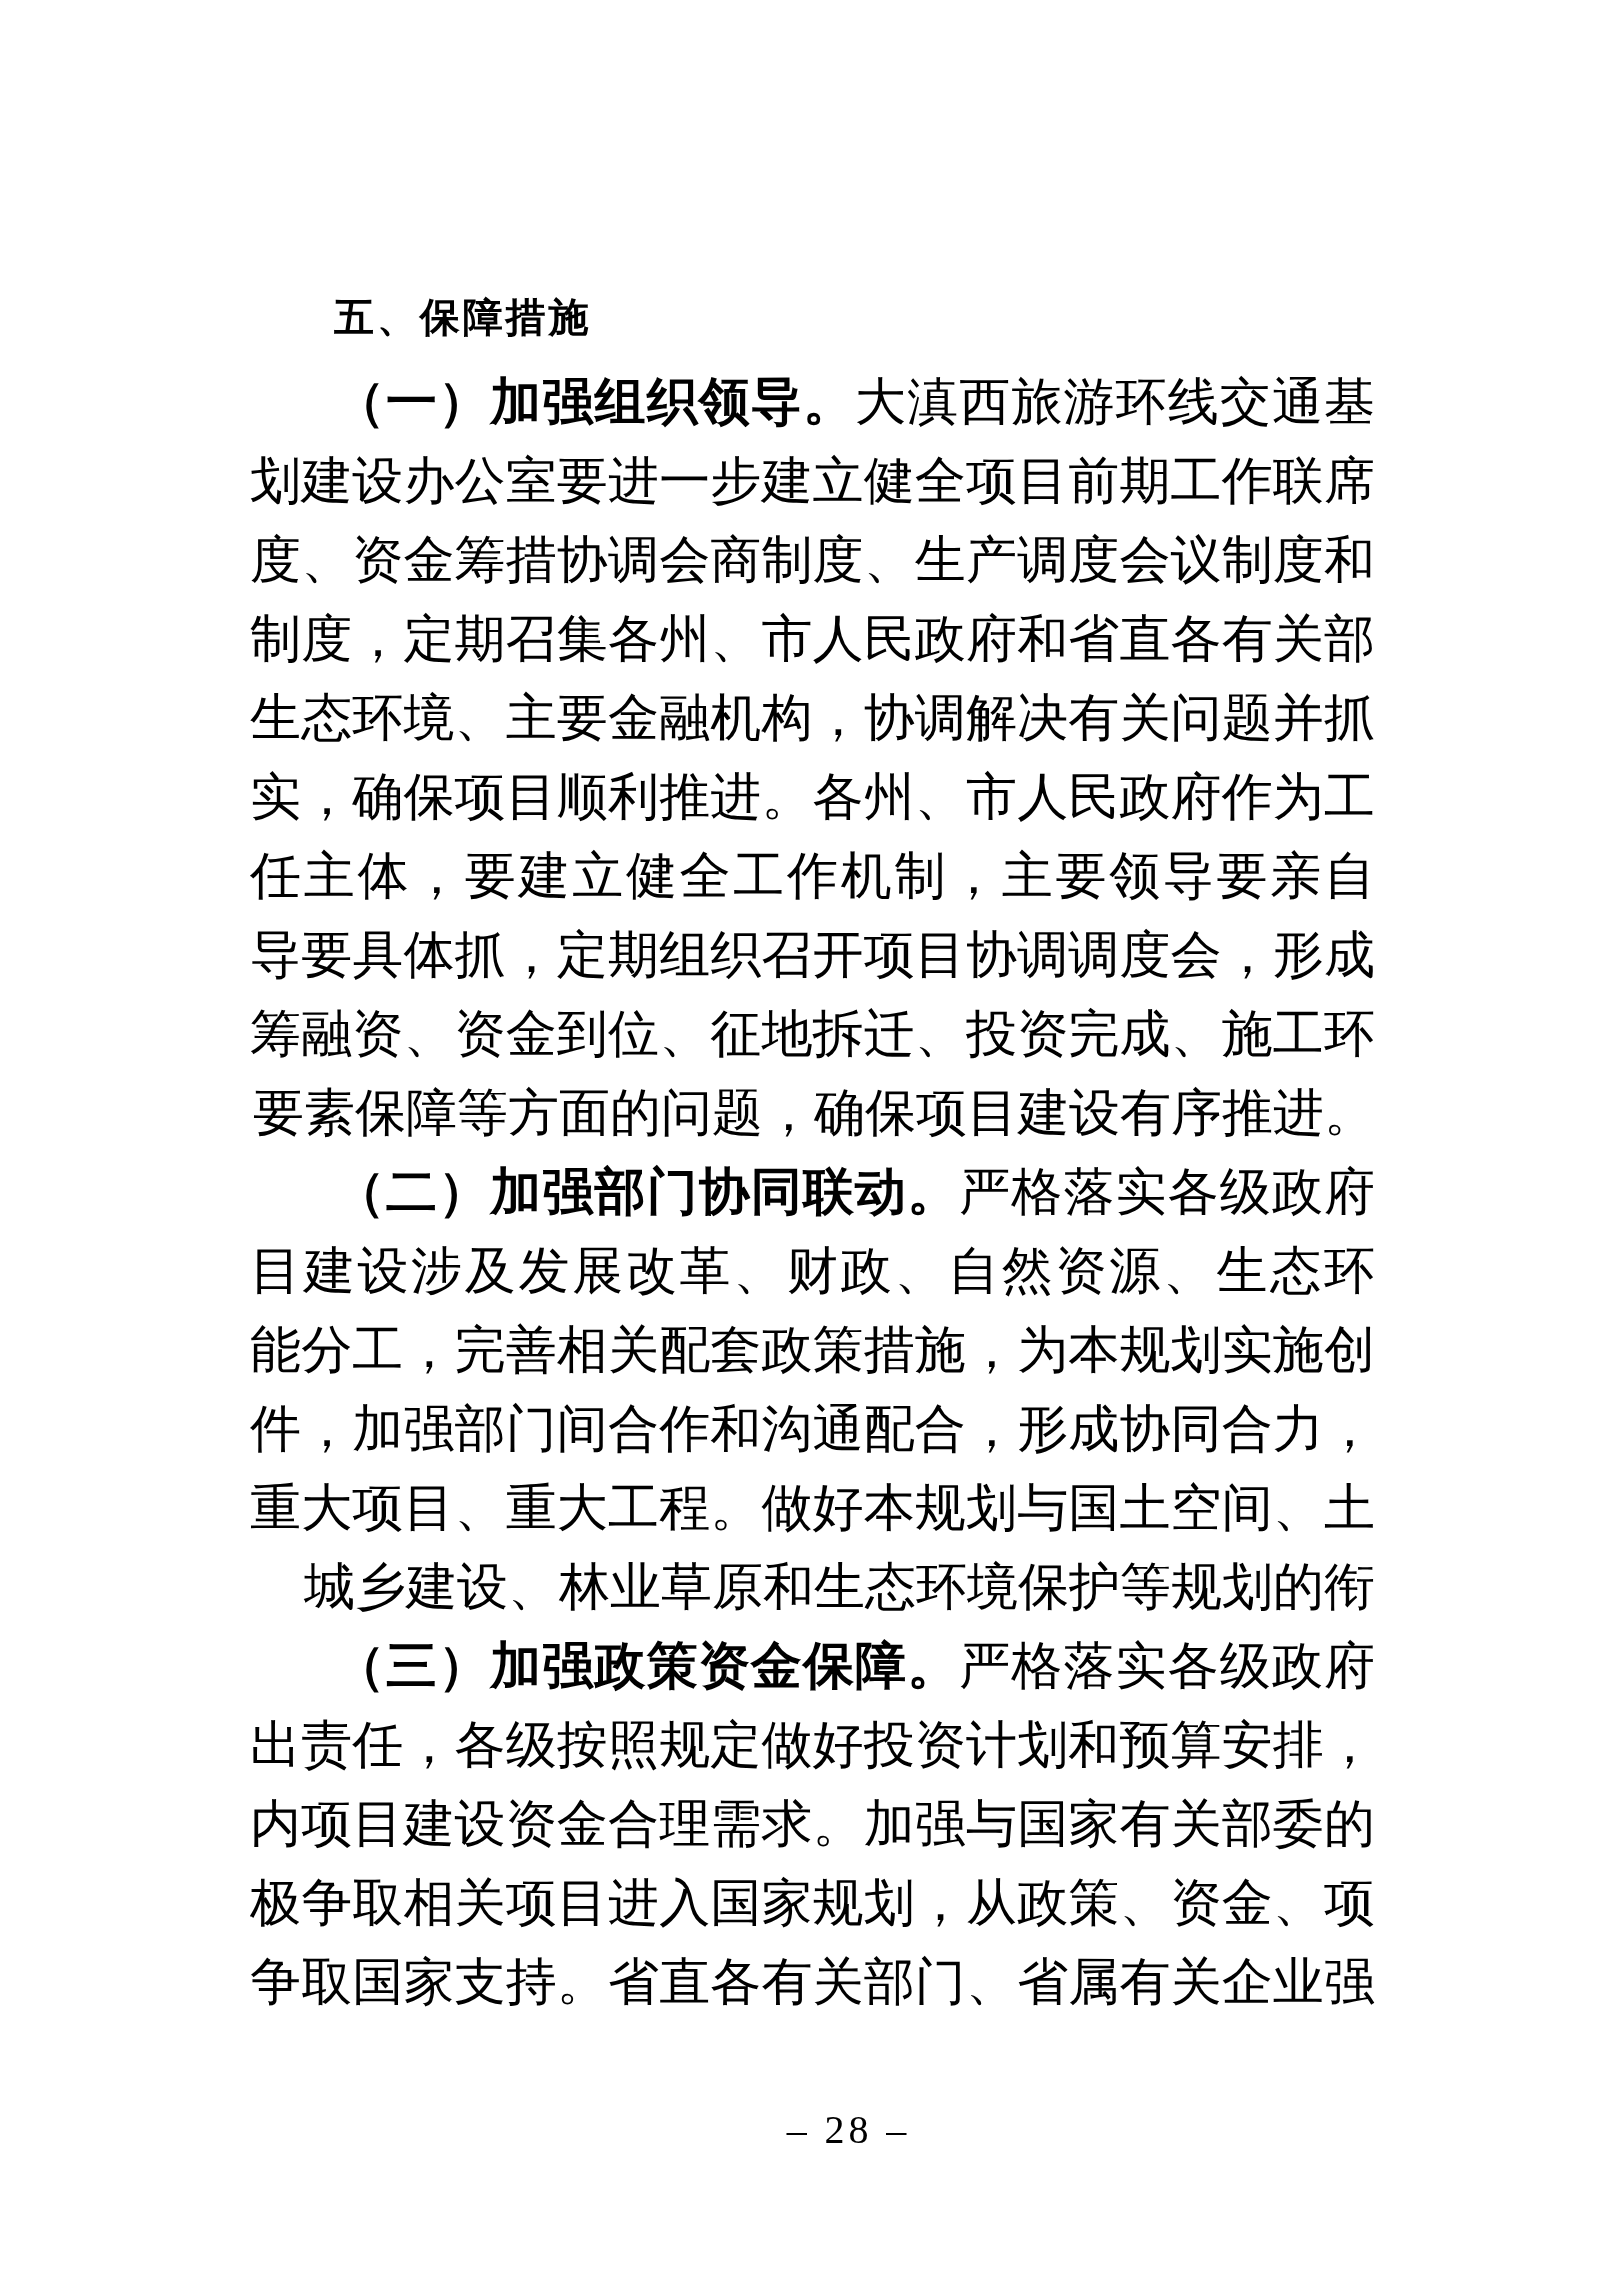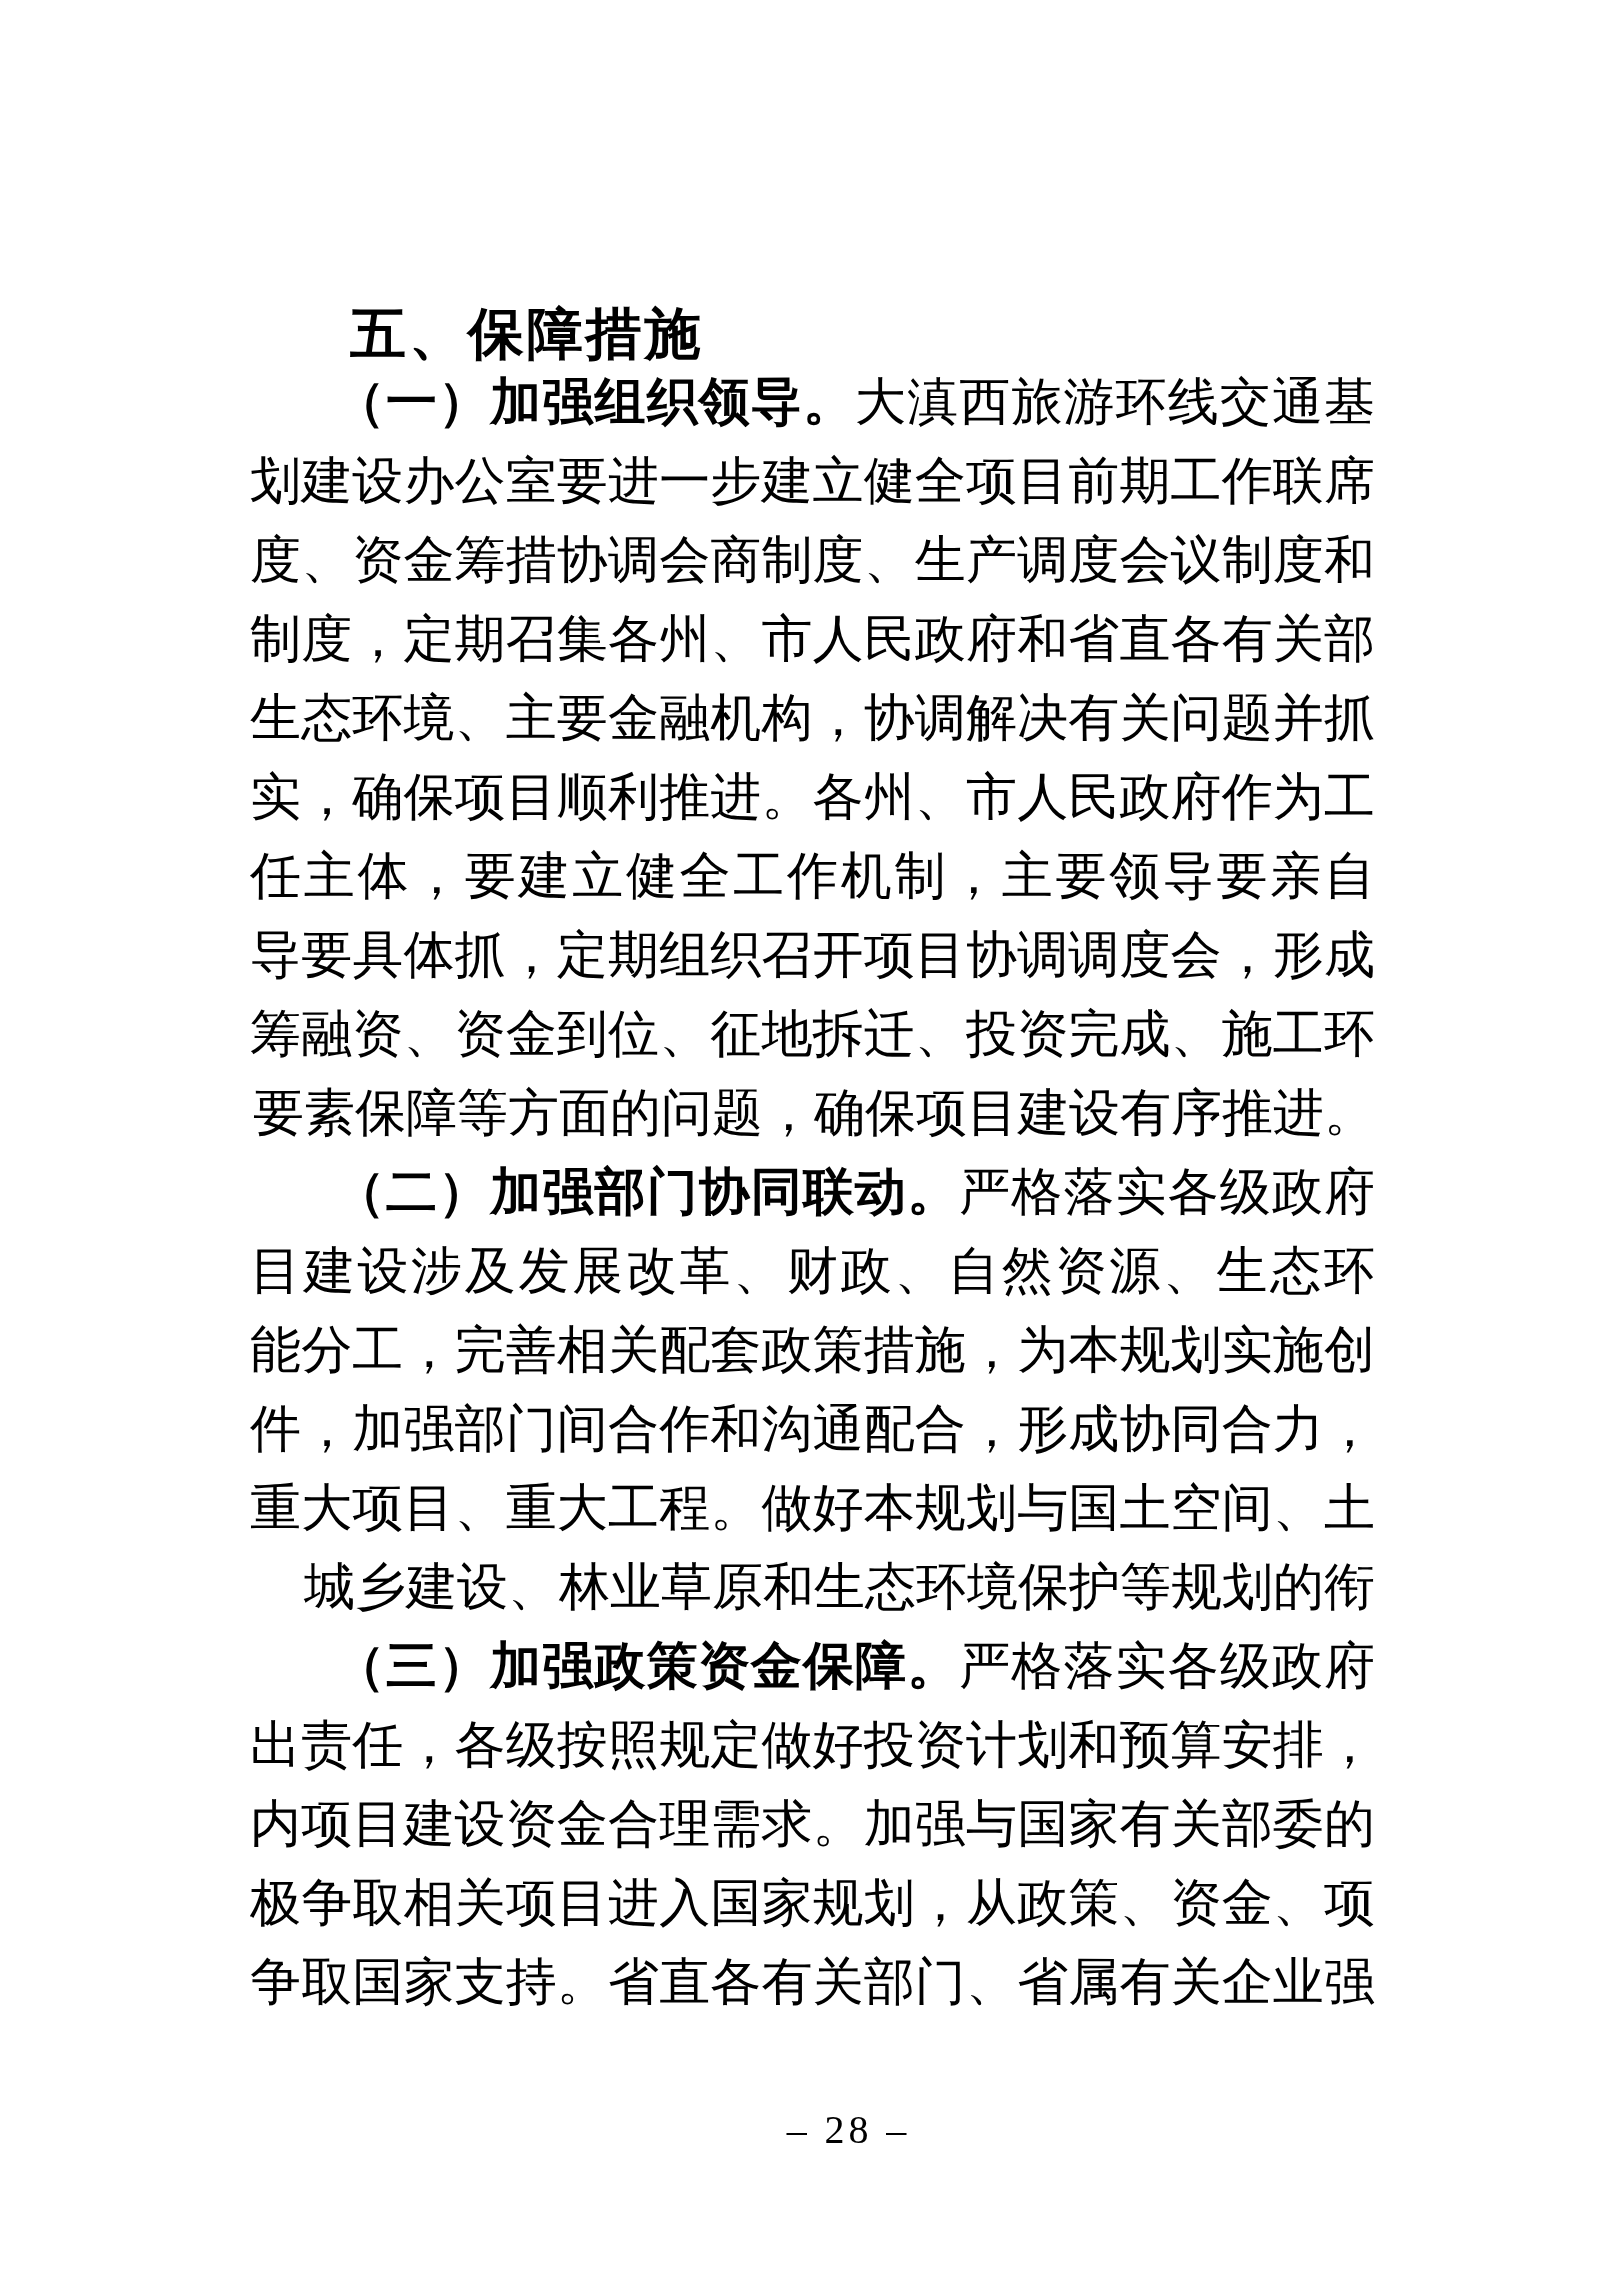--- a/index.html
+++ b/index.html
@@ -13,23 +13,23 @@
     height: 2293px;
     background: #ffffff;
     color: #000000;
     font-family: "Liberation Serif", "DejaVu Serif", serif;
     overflow: hidden;
   }
   .heading {
     position: absolute;
     left: 334px;
     top: 292px;
-    margin: 16px;
+    margin: 0;
     font-family: "Liberation Sans", "DejaVu Sans", sans-serif;
-    font-size: 56px;
+    font-size: 40px;
     font-weight: 700;
     letter-spacing: 2.9px;
     line-height: 51px;
     white-space: nowrap;
   }
   .body-block {
     position: absolute;
     left: 250px;
     top: 363px;
     width: 1125px;

